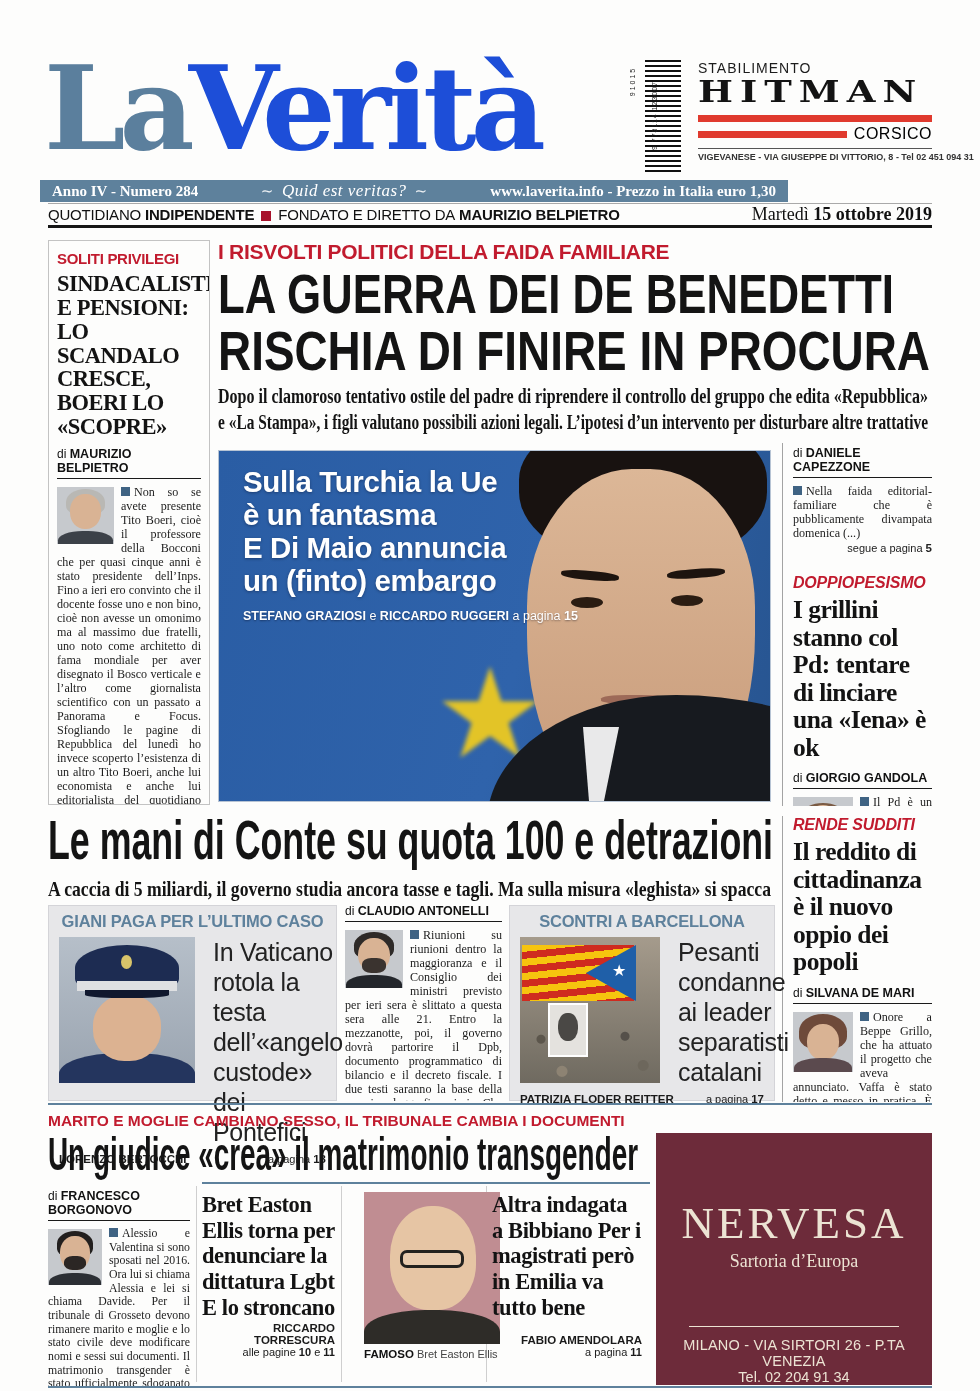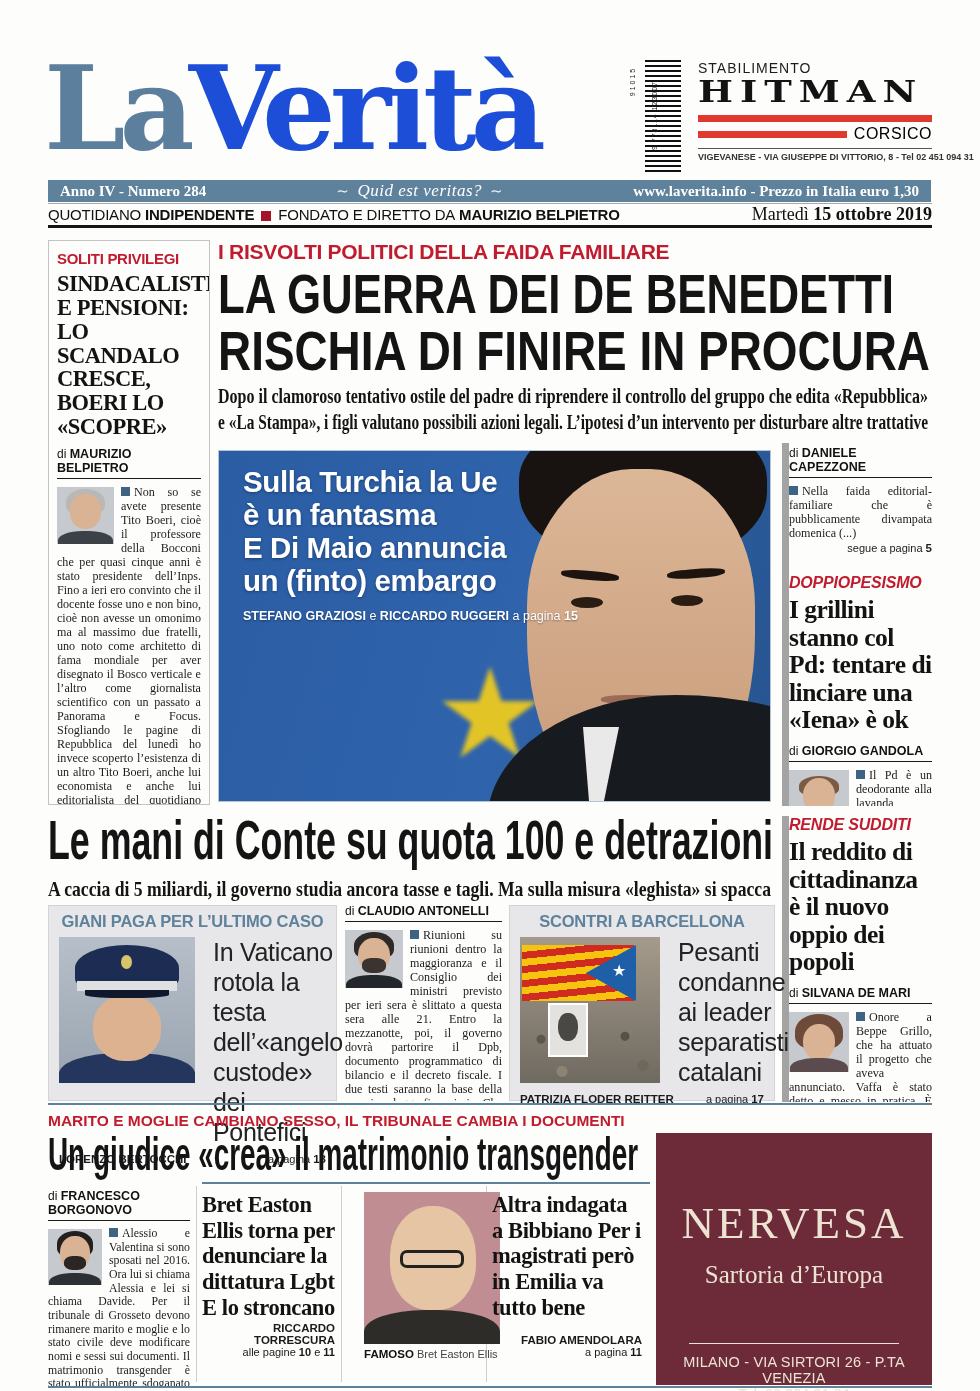--- a/index.html
+++ b/index.html
@@ -85,21 +85,21 @@
   .mp-suit { position:absolute; left:268px; bottom:-44px; width:420px; height:150px; background:#171a1f;
           border-radius:45% 55% 0 0/85% 85% 0 0; }
   .mp-collar { position:absolute; left:352px; bottom:0; width:60px; height:74px; background:#e9e9ea;
           clip-path:polygon(20% 0,80% 0,55% 100%,30% 100%); }
   .mp-overlay { position:absolute; left:3px; top:14px; color:#fff;margin-left:21px; }
   .mp-overlay .l { font-weight:bold; font-size:29.5px; line-height:1.12; letter-spacing:-.4px;
           text-shadow:0 1px 3px rgba(0,0,20,.35); }
   .mp-byline { margin-top:12px; font-size:12.5px; color:#fff; text-shadow:0 1px 2px rgba(0,0,20,.4); }
 
   
-  .rail { border-left:7px solid #a3a3a3; overflow:hidden; }
+  .rail { border-left:1px solid #a3a3a3; padding-left:10px; overflow:hidden; }
   .rail .kicker { font-size:16px; letter-spacing:-.2px;font-style:italic; }
   .rail h2 { font-family:"Liberation Serif",serif; font-weight:700; font-size:25.5px; line-height:1.08;
           letter-spacing:-.5px; color:#131313; margin:4px 0 10px; }
 
   
   .conte svg text { fill:#141414; }
 
   
   .graybox { background:#e7e7e9; border:1px solid #d4d4d8; padding:6px 10px 5px; }
   .graybox .gb-head { text-align:center; color:#5e819c; font-weight:bold; font-size:16.5px; letter-spacing:-.2px; margin-bottom:6px; }
@@ -132,21 +132,21 @@
           background:repeating-linear-gradient(174deg,#f6c40e 0 7px,#cf2b1f 7px 14px); }
   .ph-bcn .tri { position:absolute; left:66px; top:8px; width:50px; height:56px; background:#1f5fa8;
           clip-path:polygon(100% 0,100% 100%,0 50%); }
   .ph-bcn .star { position:absolute; left:92px; top:24px; color:#fff; font-size:16px; }
   .ph-bcn .portrait { position:absolute; left:28px; top:66px; width:40px; height:54px; background:#e4e2de; border:2px solid #fff; }
   .ph-bcn .pface { position:absolute; left:8px; top:8px; width:20px; height:28px; background:#4a4845; border-radius:45%; }
 
   
   .nervesa { background:#6d2b3a; color:#ece3d3; text-align:center; font-family:"Liberation Serif",serif; }
   .nervesa .brand { font-size:45px; letter-spacing:3px; padding-top:64px; }
-  .nervesa .sub { font-size:25px; margin-top:12px; }
+  .nervesa .sub { font-size:18px; margin-top:2px; }
   .nervesa .line { width:210px; height:1px; background:#ece3d3; margin:54px auto 10px; }
   .nervesa .addr { font-family:"Liberation Sans",sans-serif; font-size:14.5px; letter-spacing:.2px; }
   .nervesa .tel { font-family:"Liberation Sans",sans-serif; font-size:14.5px; }
 
   
   .bcol h3 { font-family:"Liberation Serif",serif; font-weight:700; font-size:22.5px; line-height:1.14;
           letter-spacing:-.4px; color:#131313; }
   .bfoot { position:absolute; right:0; bottom:26px; text-align:right; font-size:11px; }
   .bfoot .bname { font-weight:bold; font-size:11.5px; display:block; }
   .ph-ellis { position:relative; width:136px; height:152px; background:#c08d92; overflow:hidden; }
@@ -177,21 +177,21 @@
     <div class="stab">STABILIMENTO</div>
     <div class="brand">HITMAN</div>
     <div class="bar1"></div>
     <div class="row2">
       <div class="bar2"></div>
       <div class="corsico">CORSICO</div>
     </div>
     <div class="addr">VIGEVANESE - VIA GIUSEPPE DI VITTORIO, 8 - Tel 02 451 094 31</div>
   </div>
 
-  <div class="abs blueband" style="left:48px;top:180px;width:883px;">
+  <div class="abs blueband" style="left:40px;top:180px;width:748px;">
     <span class="issue">Anno IV - Numero 284</span>
     <span class="motto"><span class="orn">∼</span><span>Quid est veritas?</span><span class="orn">∼</span></span>
     <span class="webprice">www.laverita.info - Prezzo in Italia euro 1,30</span>
   </div>
 
   <div class="abs tagrow" style="left:48px;top:203px;width:884px;">
     <span class="tl"><span>QUOTIDIANO</span>&nbsp;<b>INDIPENDENTE</b><span class="sq"></span><span>FONDATO E DIRETTO DA</span>&nbsp;<b>MAURIZIO BELPIETRO</b></span>
     <span class="date"><span>Martedì</span>&nbsp;<b>15 ottobre 2019</b></span>
   </div>
 

